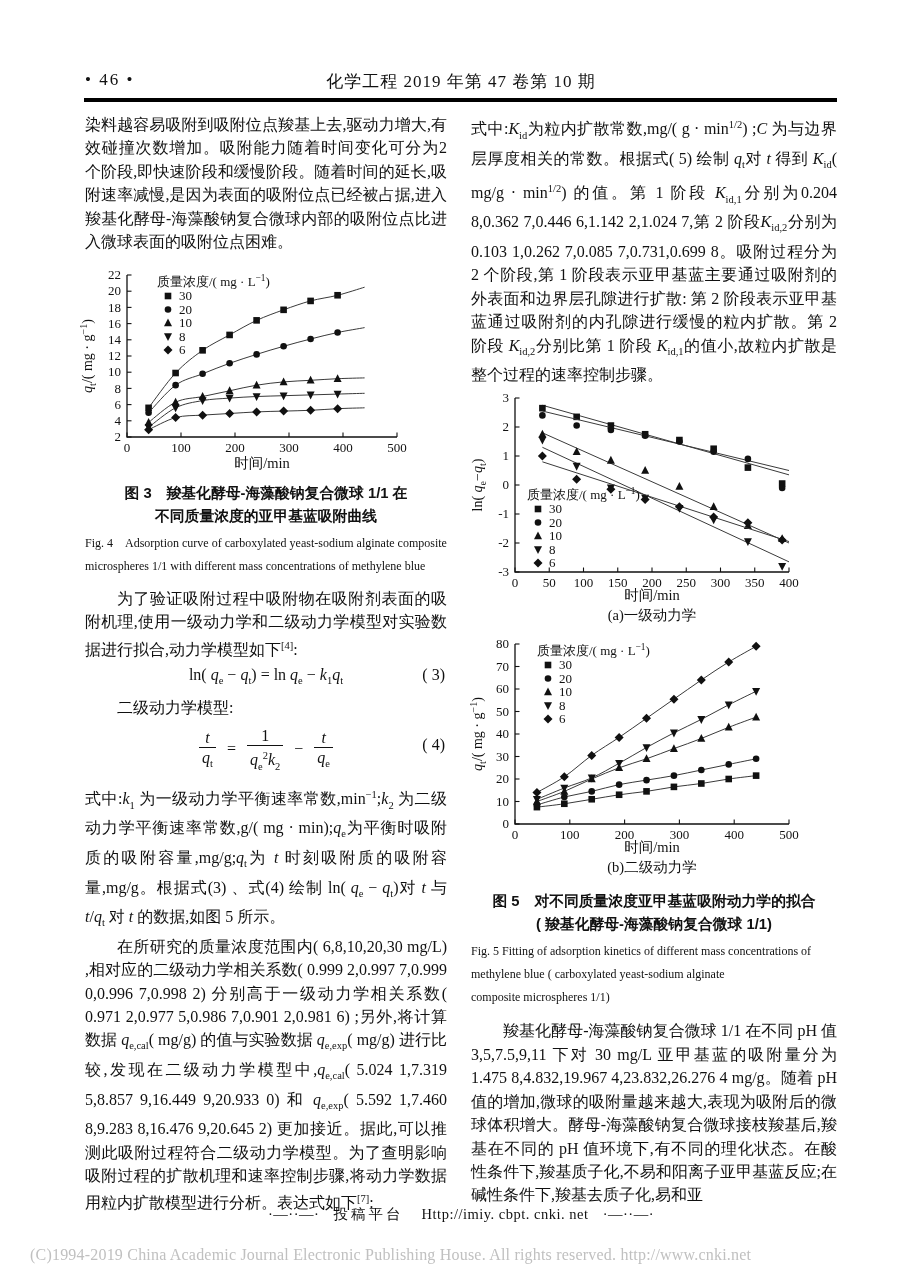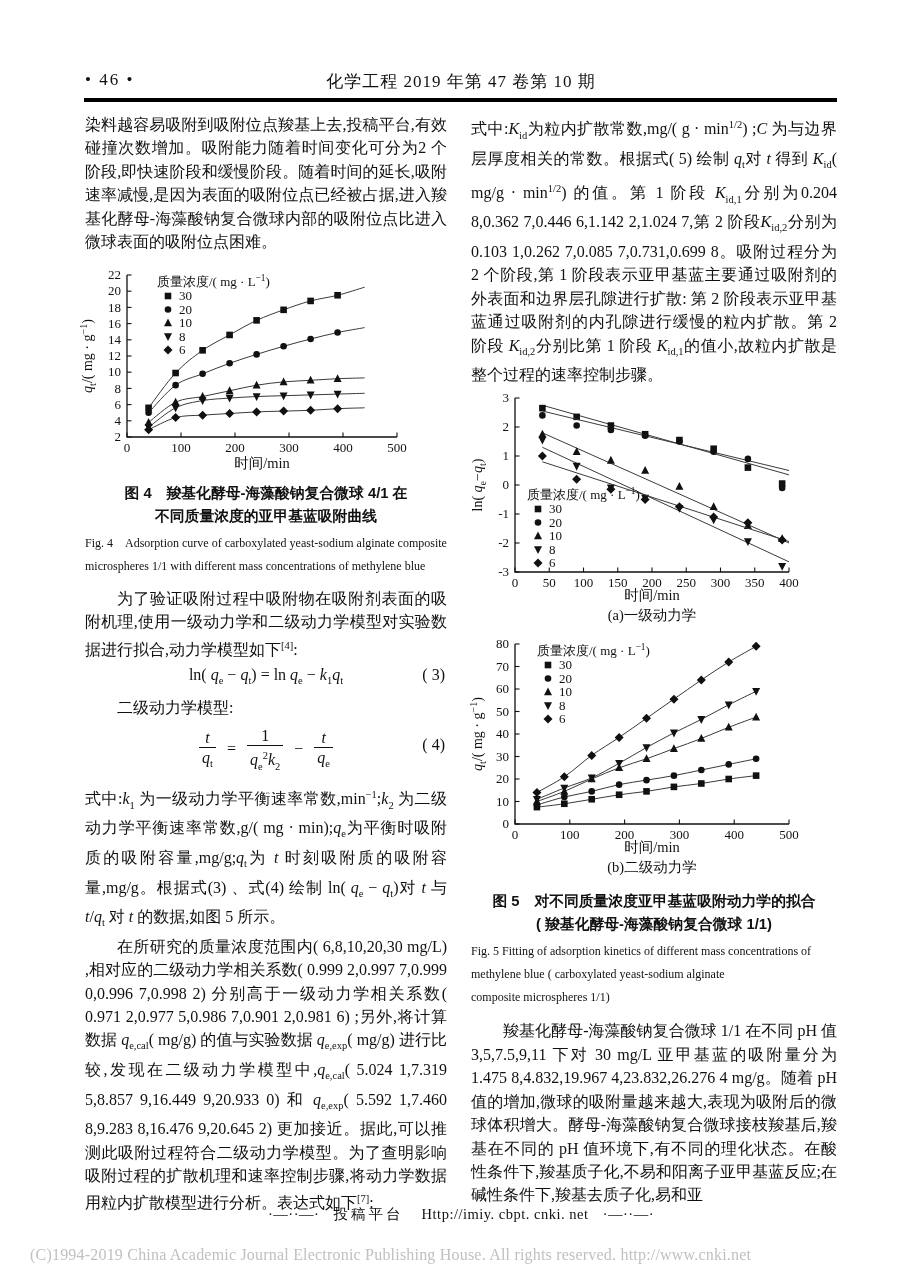--- a/index.html
+++ b/index.html
@@ -44,21 +44,21 @@
 
 <div class="page">
 
   <div class="header">
     <span class="pagenum">• 46 •</span>
     <span class="jline">化学工程  2019 年第 47 卷第 10 期</span>
   </div>
   <div class="rule"></div>
 
   <div class="col col-left">
-    <p class="body-text">染料越容易吸附到吸附位点羧基上去,投稿平台,有效碰撞次数增加。吸附能力随着时间变化可分为2 个阶段,即快速阶段和缓慢阶段。随着时间的延长,吸附速率减慢,是因为表面的吸附位点已经被占据,进入羧基化酵母-海藻酸钠复合微球内部的吸附位点比进入微球表面的吸附位点困难。</p>
+    <p class="body-text">染料越容易吸附到吸附位点羧基上去,驱动力增大,有效碰撞次数增加。吸附能力随着时间变化可分为2 个阶段,即快速阶段和缓慢阶段。随着时间的延长,吸附速率减慢,是因为表面的吸附位点已经被占据,进入羧基化酵母-海藻酸钠复合微球内部的吸附位点比进入微球表面的吸附位点困难。</p>
 
     <div class="chart"><svg width="334" height="207" viewBox="0 0 334 207" font-family="'Liberation Serif','DejaVu Serif',serif">
           <path d="M48,9 V171 H318" fill="none" stroke="#111" stroke-width="1.3"></path>
           <line x1="48" y1="171" x2="48" y2="166.5" stroke="#111" stroke-width="1.1"></line>
           <line x1="102" y1="171" x2="102" y2="166.5" stroke="#111" stroke-width="1.1"></line>
           <line x1="156" y1="171" x2="156" y2="166.5" stroke="#111" stroke-width="1.1"></line>
           <line x1="210" y1="171" x2="210" y2="166.5" stroke="#111" stroke-width="1.1"></line>
           <line x1="264" y1="171" x2="264" y2="166.5" stroke="#111" stroke-width="1.1"></line>
           <line x1="318" y1="171" x2="318" y2="166.5" stroke="#111" stroke-width="1.1"></line>
           <line x1="48" y1="171" x2="52.5" y2="171" stroke="#111" stroke-width="1.1"></line>
@@ -161,21 +161,21 @@
             <polygon points="89,75 85,67.2 93,67.2"></polygon>
           </g>
           <text x="100" y="74.5" font-size="13" fill="#111">8</text>
           <g fill="#111">
             <polygon points="89,79.5 93.5,84 89,88.5 84.5,84"></polygon>
           </g>
           <text x="100" y="88" font-size="13" fill="#111">6</text>
           <text x="183" y="202" font-size="14.5" text-anchor="middle" fill="#111">时间/min</text>
           <text x="0" y="0" font-size="14" text-anchor="middle" transform="translate(13,90) rotate(-90)" fill="#111"><tspan dy="0" font-size="14.0" font-style="italic">q</tspan><tspan dy="3.5" font-size="10.1">t</tspan><tspan dy="-3.5" font-size="14.0">/( mg · g</tspan><tspan dy="-5" font-size="10.1">−1</tspan><tspan dy="5" font-size="14.0">)</tspan></text>
         </svg></div>
-    <div class="cap-cn">图 4　羧基化酵母-海藻酸钠复合微球 4/1 在</div>
+    <div class="cap-cn">图 3　羧基化酵母-海藻酸钠复合微球 1/1 在</div>
     <div class="cap-cn">不同质量浓度的亚甲基蓝吸附曲线</div>
     <div class="cap-en capgap">Fig. 4　Adsorption curve of carboxylated yeast-sodium alginate composite</div>
     <div class="cap-en">microspheres 1/1 with different mass concentrations of methylene blue</div>
 
     <p class="body-text ind" style="margin-top:9px;">为了验证吸附过程中吸附物在吸附剂表面的吸附机理,使用一级动力学和二级动力学模型对实验数据进行拟合,动力学模型如下<sup>[4]</sup>:</p>
 
     <div class="eqrow">
       <span class="eq">ln( <i>q</i><sub>e</sub> − <i>q</i><sub>t</sub>)  = ln <i>q</i><sub>e</sub> − <i>k</i><sub>1</sub><i>q</i><sub>t</sub></span>
       <span class="eqnum">( 3)</span>
     </div>

